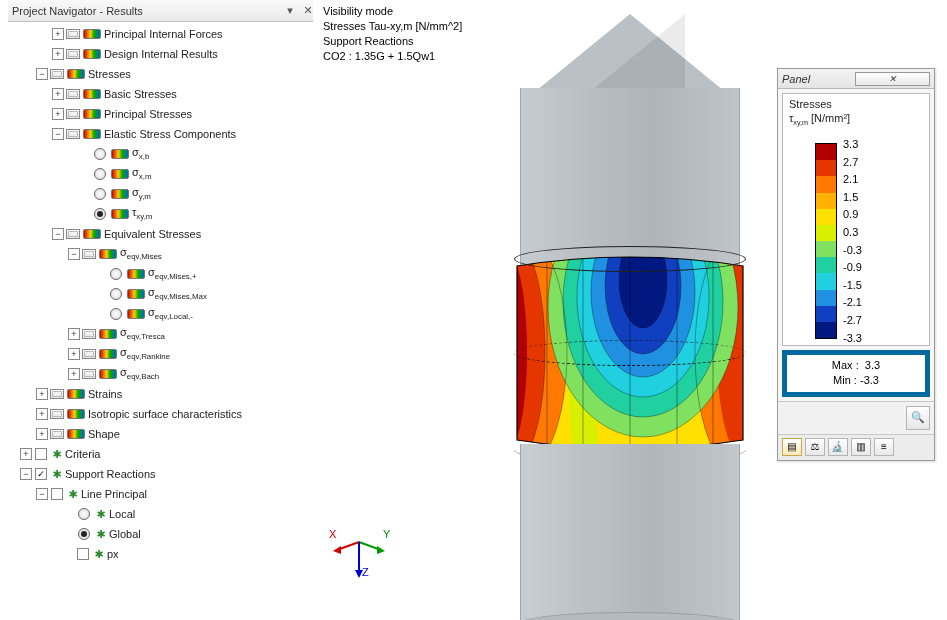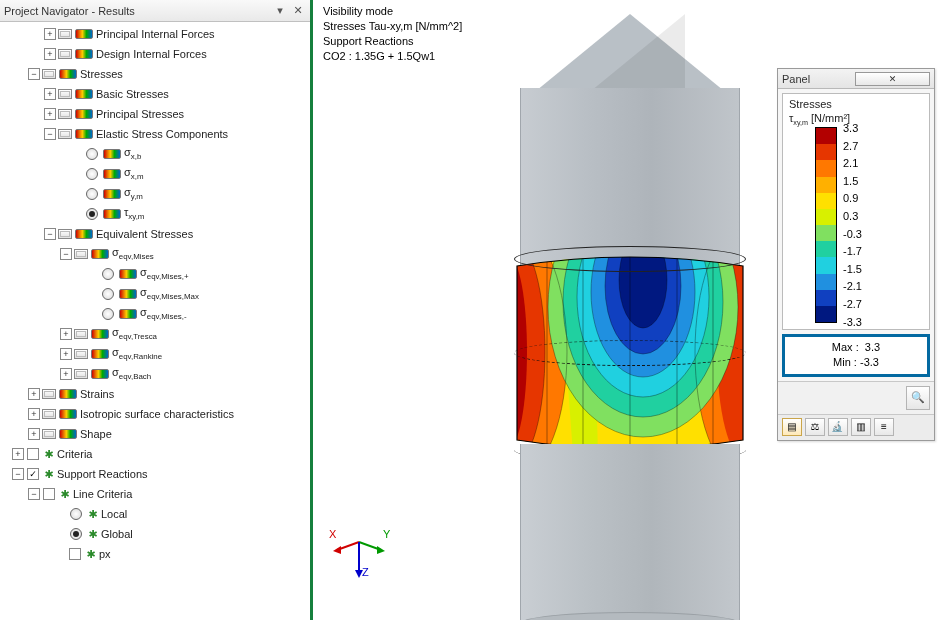--- a/index.html
+++ b/index.html
@@ -1,19 +1,19 @@
 <!DOCTYPE html>
 <html><head>
 <meta charset="utf-8">
 <style>
 * { margin: 0; padding: 0; box-sizing: border-box; font-family: "Segoe UI", Tahoma, sans-serif; font-size: 11px; }
 body { background: #fff; width: 947px; height: 620px; position: relative; overflow: hidden; }
 
 
-.navigator { position: absolute; left: 0; top: 0; width: 313px; height: 620px; background: #f4f4f4; border-right: 3px solid #15803d; display: flex; flex-direction: column; }
+.navigator { position: absolute; left: 8px; top: 0; width: 313px; height: 620px; background: #f4f4f4; border-right: 1px solid #15803d; display: flex; flex-direction: column; }
 .nav-header { height: 22px; background: linear-gradient(#f9f9f9, #e9e9e9); border-bottom: 1px solid #c0c0c0; display: flex; align-items: center; padding: 0 4px; }
 .nav-title { flex: 1; color: #333; }
 .nav-hdr-btn { width: 16px; height: 16px; margin-left: 2px; display:flex; align-items:center; justify-content:center; color:#555; cursor:pointer; }
 .tree { flex: 1; overflow: auto; background: #fff; padding: 2px 0 2px 2px; }
 .tree-scroll { overflow-y:auto; overflow-x:hidden; height:100%; }
 .row { display: flex; align-items: center; height: 20px; white-space: nowrap; cursor: default; }
 .exp { width: 12px; height: 12px; border: 1px solid #888; background:#fff; margin-right: 1px; display:flex; align-items:center; justify-content:center; font-size:9px; line-height:1; color:#333; cursor:pointer; }
 .exp-none { width: 12px; height: 12px; margin-right: 1px; }
 .cb { width: 12px; height: 12px; border: 1px solid #888; background:#fff; margin: 0 2px; display:flex; align-items:center; justify-content:center; font-size:9px; cursor:pointer; }
 .radio { width:12px; height:12px; border-radius:50%; border:1px solid #666; margin:0 3px; display:flex; align-items:center; justify-content:center; cursor:pointer; background: radial-gradient(#fff, #d8d8d8);}
@@ -44,31 +44,31 @@
 .band { position:absolute; left:50%; transform:translateX(-50%); top:238px; width:234px; height:202px; }
 .band svg { width:100%; height:100%; display:block; }
 .ellipse-top{position:absolute;left:50%;transform:translateX(-50%);top:232px;width:232px;height:26px;border:1px solid #222;border-radius:50%;}
 .ellipse-bot{position:absolute;left:50%;transform:translateX(-50%);top:424px;width:232px;height:24px;border-bottom:1px solid #222;border-radius:50%;}
 .dash-mid{position:absolute;left:50%;transform:translateX(-50%);top:326px;width:232px;height:26px;border-bottom:1.5px dashed #111;border-radius:50%;}
 .dash-mid2{position:absolute;left:50%;transform:translateX(-50%);top:326px;width:232px;height:26px;border-top:1.5px dashed #111;border-radius:50%;opacity:.6;}
 
 
 .panel { position:absolute; right:12px; top:68px; width:158px; background:#f6f6f6; border:1px solid #9a9a9a; box-shadow:1px 1px 2px rgba(0,0,0,.15);}
 .panel-hdr { height:20px; background:linear-gradient(#f3f3f3,#e4e4e4); border-bottom:1px solid #b8b8b8; display:flex; align-items:center; padding:0 4px;}
-.panel-hdr span { flex:1; color:#333;}
+.panel-hdr span { flex:1; color:#333;font-style:italic;}
 .panel-x { width:14px; height:14px; border:1px solid #999; background:linear-gradient(#fff,#e8e8e8); display:flex; align-items:center; justify-content:center; cursor:pointer; color:#555; font-size:9px;}
 .panel-body { background:#fff; border:1px solid #bbb; margin:4px; padding:4px 6px 6px;}
 .legend-title { color:#222; margin-bottom:2px;}
-.legend-sub { color:#222; font-family:monospace; font-size:10px; margin-bottom:0;}
+.legend-sub { color:#222; font-family:monospace; font-size:10px; margin-bottom:16px;}
 .legend { display:flex; gap:6px; padding-left:26px;}
 .bar { width:22px; display:flex; flex-direction:column; border:1px solid #000;}
 .bar div { flex:1; }
 .vals { display:flex; flex-direction:column; justify-content:space-between; font-family:monospace; font-size:10px; padding:0; margin-top:-7px; margin-bottom:-7px;}
 .vals div { height:16.3px; line-height:16.3px; }
-.mm { background:#fff; border:3px solid #0369a1; margin:0 4px 4px; padding:3px 8px; font-family:monospace; font-size:10px;}
+.mm { background:#fff; border:5px solid #0369a1; margin:0 4px 4px; padding:3px 8px; font-family:monospace; font-size:10px;}
 .mm div{line-height:1.4; text-align:center;}
 .panel-tools { background:#f1f1f1; border-top:1px solid #c8c8c8; padding:4px; display:flex; align-items:center; gap:3px;}
 .tbtn { width:20px; height:20px; border:1px solid #b4b4b4; background:linear-gradient(#fff,#e6e6e6); cursor:pointer; display:flex; align-items:center; justify-content:center; font-size:11px;}
 .tbtn.big{ margin-left:auto; width:24px; height:24px;}
 .panel-tabs { background:#ececec; padding:3px 4px 4px; display:flex; gap:3px; border-top:1px solid #c8c8c8;}
 .ptab { width:20px; height:18px; border:1px solid #b4b4b4; background:linear-gradient(#fff,#e8e8e8); display:flex; align-items:center; justify-content:center; cursor:pointer; font-size:10px;}
 .ptab.active{ background:linear-gradient(#fff,#ffe9b8); border-color:#caa54a;}
 
 
 .tree::-webkit-scrollbar{width:16px;}
@@ -92,21 +92,21 @@
           <span class="exp">+</span>
           <span class="icon-sheet"></span>
           <span class="icon-color"></span>
           <span class="lbl">Principal Internal Forces</span>
         </div>
     <div class="row">
           <span class="ind" style="width:42px"></span>
           <span class="exp">+</span>
           <span class="icon-sheet"></span>
           <span class="icon-color"></span>
-          <span class="lbl">Design Internal Forces</span>
+          <span class="lbl">Design Internal Results</span>
         </div>
     <div class="row">
           <span class="ind" style="width:26px"></span>
           <span class="exp">−</span>
           <span class="icon-sheet"></span>
           <span class="icon-color"></span>
           <span class="lbl">Stresses</span>
         </div>
     <div class="row">
           <span class="ind" style="width:42px"></span>
@@ -185,21 +185,21 @@
           <span class="exp-none"></span>
           <span class="radio"></span>
           <span class="icon-color"></span>
           <span class="lbl"><span>σ</span><sub>eqv,Mises,Max</sub></span>
         </div>
     <div class="row">
           <span class="ind" style="width:84px"></span>
           <span class="exp-none"></span>
           <span class="radio"></span>
           <span class="icon-color"></span>
-          <span class="lbl"><span>σ</span><sub>eqv,Mises,-</sub></span>
+          <span class="lbl"><span>σ</span><sub>eqv,Local,-</sub></span>
         </div>
     <div class="row">
           <span class="ind" style="width:58px"></span>
           <span class="exp">+</span>
           <span class="icon-sheet"></span>
           <span class="icon-color"></span>
           <span class="lbl"><span>σ</span><sub>eqv,Tresca</sub></span>
         </div>
     <div class="row">
           <span class="ind" style="width:58px"></span>
@@ -249,21 +249,21 @@
           <span class="exp">−</span>
           <span class="cb">✓</span>
           <span style="width:16px;display:inline-flex;align-items:center;justify-content:center;color:#2a8a2a">✱</span>
           <span class="lbl">Support Reactions</span>
         </div>
     <div class="row">
           <span class="ind" style="width:26px"></span>
           <span class="exp">−</span>
           <span class="cb"></span>
           <span style="width:16px;display:inline-flex;align-items:center;justify-content:center;color:#2a8a2a">✱</span>
-          <span class="lbl">Line Criteria</span>
+          <span class="lbl">Line Principal</span>
         </div>
     <div class="row">
           <span class="ind" style="width:52px"></span>
           <span class="exp-none"></span>
           <span class="radio"></span>
           <span style="width:16px;display:inline-flex;align-items:center;justify-content:center;color:#2a8a2a">✱</span>
           <span class="lbl">Local</span>
         </div>
     <div class="row">
           <span class="ind" style="width:52px"></span>
@@ -393,21 +393,21 @@
           <div style="background: rgb(0, 24, 128);"></div>
         </div>
       <div class="vals" id="legend-vals">
           <div> 3.3</div>
           <div> 2.7</div>
           <div> 2.1</div>
           <div> 1.5</div>
           <div> 0.9</div>
           <div> 0.3</div>
           <div>-0.3</div>
-          <div>-1.7</div>
+          <div>-0.9</div>
           <div>-1.5</div>
           <div>-2.1</div>
           <div>-2.7</div>
           <div>-3.3</div>
         </div>
     </div>
   </div>
   <div class="mm">
     <div><span>Max :</span>&nbsp;<span> 3.3</span></div>
     <div><span>Min :</span>&nbsp;<span>-3.3</span></div>

